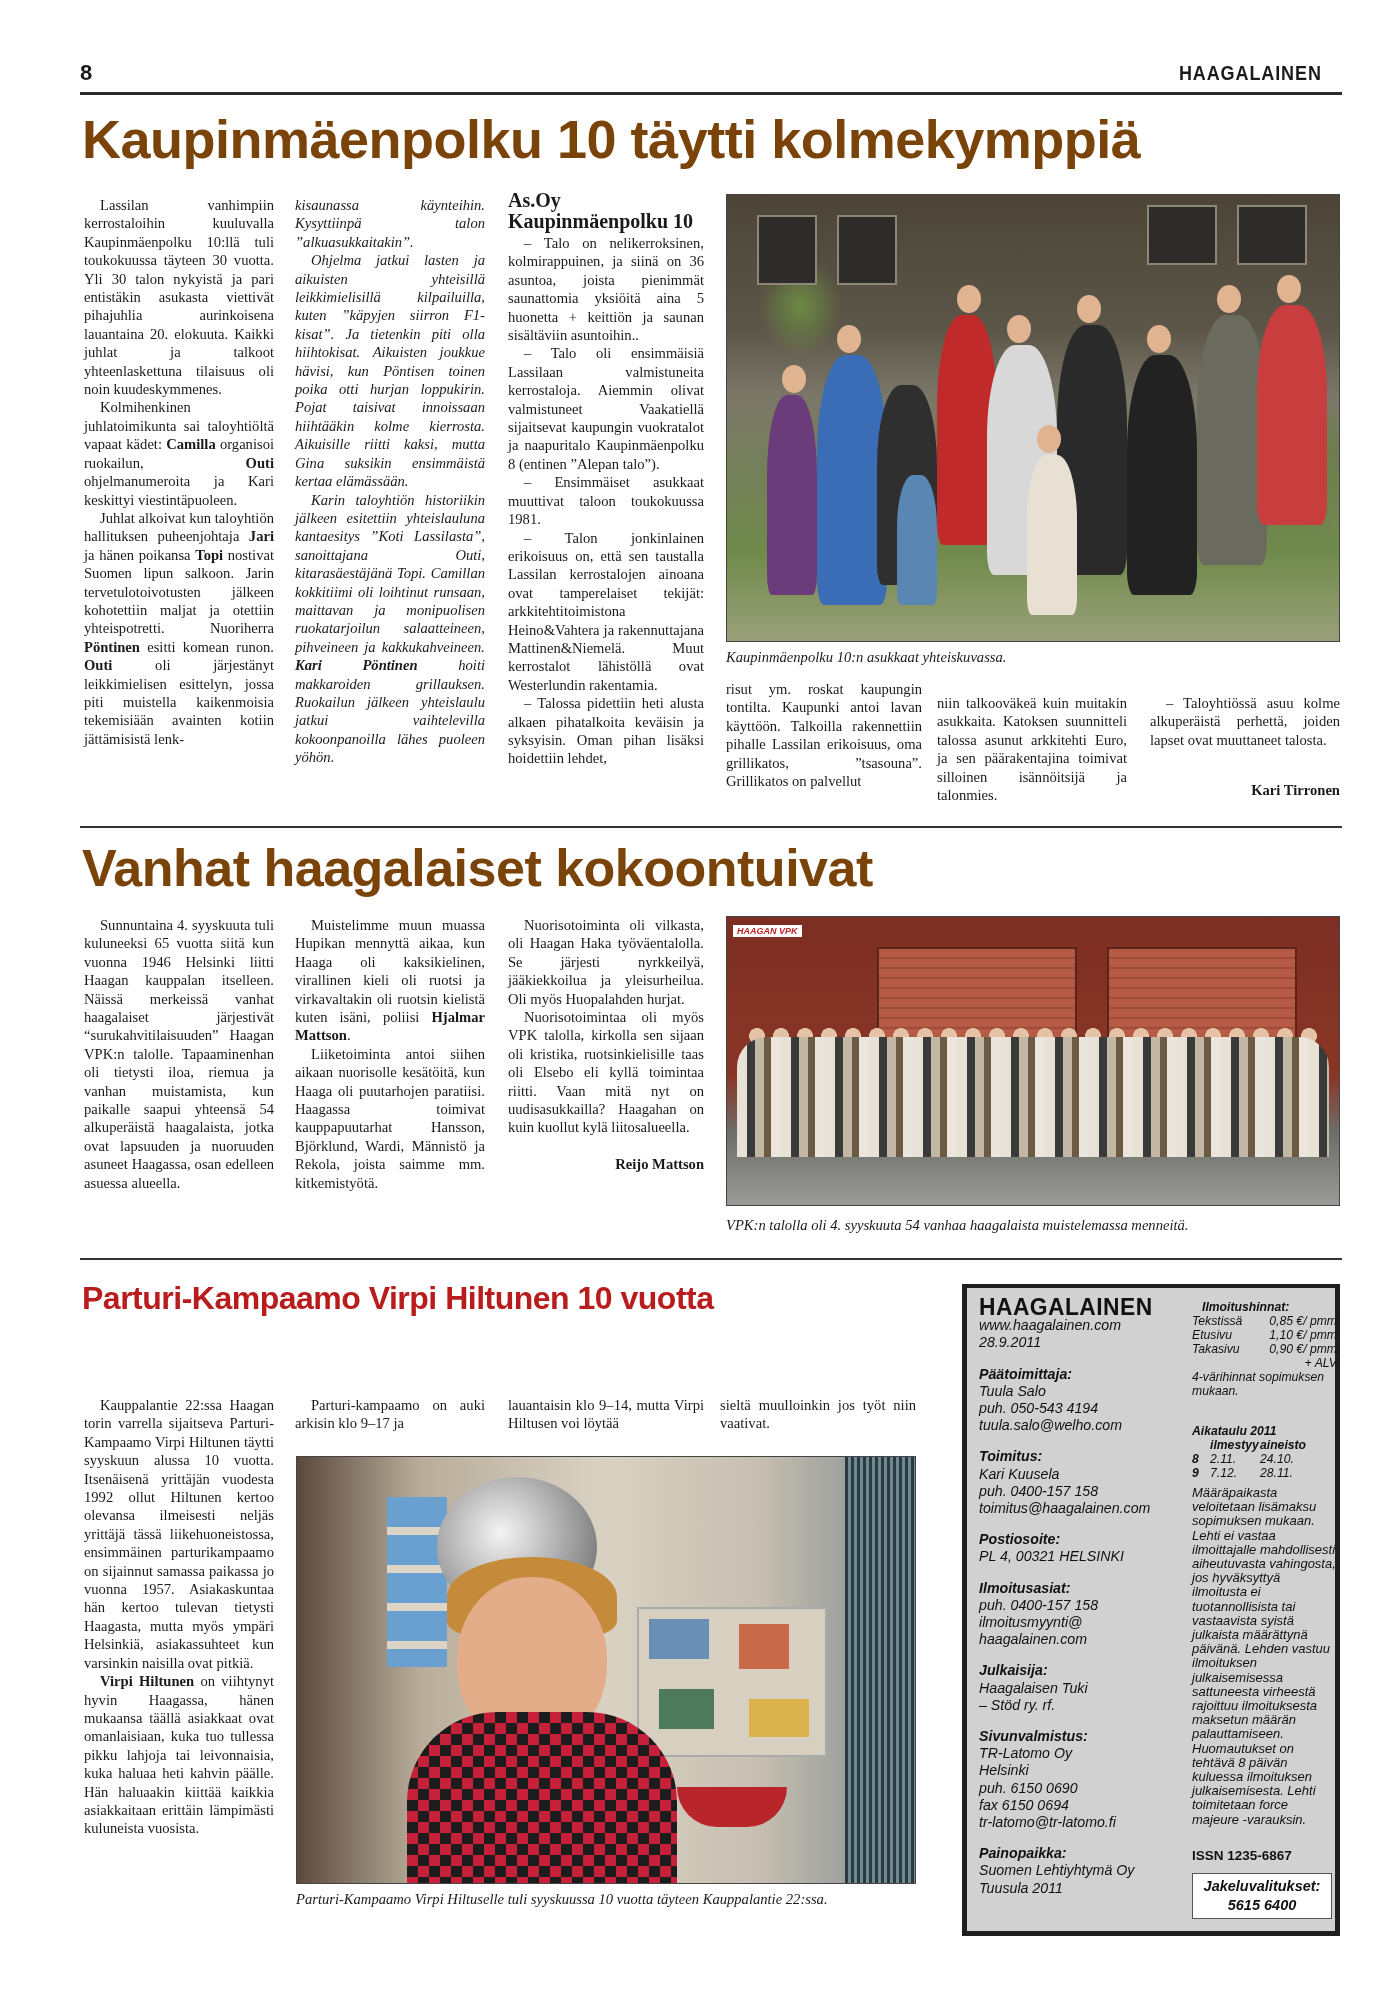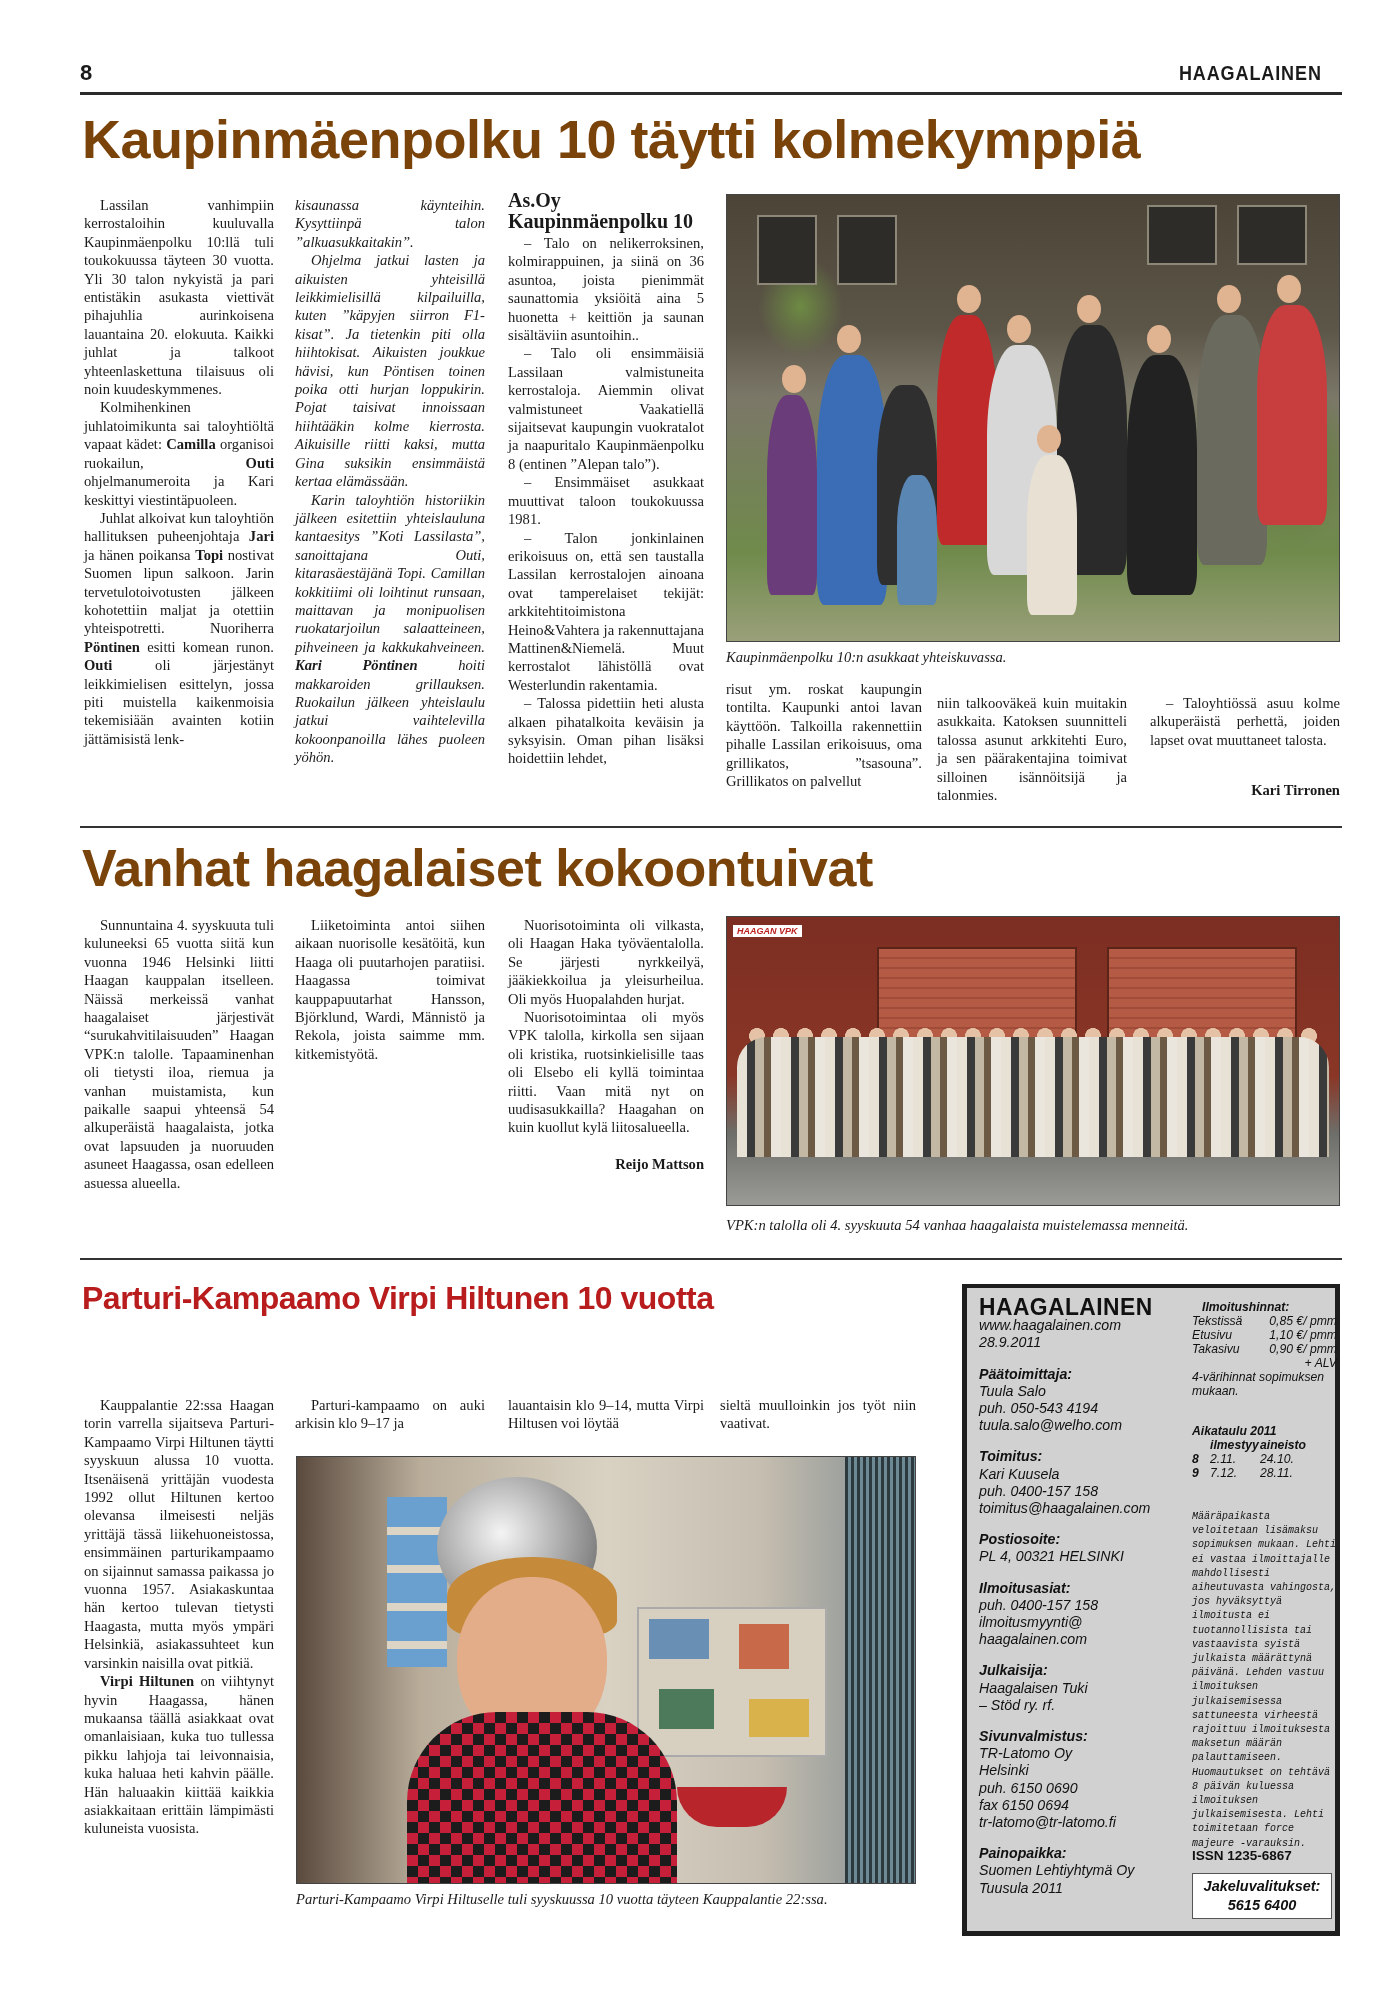--- a/index.html
+++ b/index.html
@@ -70,21 +70,21 @@
   
   .info { left: 962px; top: 1284px; width: 378px; height: 652px; background: #d1d1d1; border: 5px solid #1e1e1e; border-top-width: 4px;
           font-family: "Liberation Sans", sans-serif; font-style: italic; color: #111; }
   .info .left { position: absolute; left: 12px; top: 10px; width: 200px; font-size: 14.2px; line-height: 17.2px; }
   .info .right { position: absolute; left: 225px; top: 10px; width: 145px; font-size: 12.2px; line-height: 14px; }
   .info .logo { font-style: normal; font-weight: 900; font-size: 24px; letter-spacing: 0.5px; transform: scaleX(0.95); transform-origin: left; margin-bottom: 2px; font-family: "Liberation Sans", sans-serif; }
   .info .lbl { font-weight: bold; margin-top: 14px; }
   .info .prices div { display: flex; justify-content: space-between; gap: 12px; }
   .info .sched { display: grid; grid-template-columns: 18px 50px 1fr; }
   .info .sched .hdr { font-weight: bold; }
-  .info .small { font-size: 10px; line-height: 14.2px; margin-top: 30px; font-family: Liberation Mono, monospace; }
+  .info .small { font-size: 13px; line-height: 14.2px; margin-top: 6px; }
   .info .issn { position: absolute; left: 225px; top: 560px; font-style: normal; font-weight: bold; font-size: 13.5px; }
   .info .jakelu { position: absolute; left: 225px; top: 585px; width: 140px; height: 46px; background: #fff; border: 1px solid #555; text-align: center; font-weight: bold; font-size: 14.5px; line-height: 19px; padding-top: 3px; }
 </style>
 </head>
 <body>
 
 <div class="abs page-num">8</div>
 <div class="abs masthead-small">HAAGALAINEN</div>
 <div class="abs rule" style="top:92px;"></div>
 
@@ -151,20 +151,21 @@
 </div>
 
 <div class="abs rule thin" style="top:826px;"></div>
 
 <div class="abs headline h2">Vanhat haagalaiset kokoontuivat</div>
 
 <div class="abs col" style="left:84px; top:916px; width:190px;">
   <p>Sunnuntaina 4. syyskuuta tuli kuluneeksi 65 vuotta siitä kun vuonna 1946 Helsinki liitti Haagan kauppalan itselleen. Näissä merkeissä vanhat haagalaiset järjestivät “surukahvitilaisuuden” Haagan VPK:n talolle. Tapaaminenhan oli tietysti iloa, riemua ja vanhan muistamista, kun paikalle saapui yhteensä 54 alkuperäistä haagalaista, jotka ovat lapsuuden ja nuoruuden asuneet Haagassa, osan edelleen asuessa alueella.</p>
 </div>
 <div class="abs col" style="left:295px; top:916px; width:190px;">
+  <p><span>Muistelimme muun muassa Hupikan mennyttä aikaa, kun Haaga oli kaksikielinen, virallinen kieli oli ruotsi ja virkavaltakin oli ruotsin kielistä kuten isäni, poliisi </span><b>Hjalmar Mattson</b><span>.</span></p>
   <p>Liiketoiminta antoi siihen aikaan nuorisolle kesätöitä, kun Haaga oli puutarhojen paratiisi. Haagassa toimivat kauppapuutarhat Hansson, Björklund, Wardi, Männistö ja Rekola, joista saimme mm. kitkemistyötä.</p>
 </div>
 <div class="abs col" style="left:508px; top:916px; width:196px;">
   <p>Nuorisotoiminta oli vilkasta, oli Haagan Haka työväentalolla. Se järjesti nyrkkeilyä, jääkiekkoilua ja yleisurheilua. Oli myös Huopalahden hurjat.</p>
   <p>Nuorisotoimintaa oli myös VPK talolla, kirkolla sen sijaan oli kristika, ruotsinkielisille taas oli Elsebo eli kyllä toimintaa riitti. Vaan mitä nyt on uudisasukkailla? Haagahan on kuin kuollut kylä liitosalueella.</p>
   <p class="byline">Reijo Mattson</p>
 </div>
 
 <div class="abs photo p2">
   <div class="sign">HAAGAN VPK</div>

